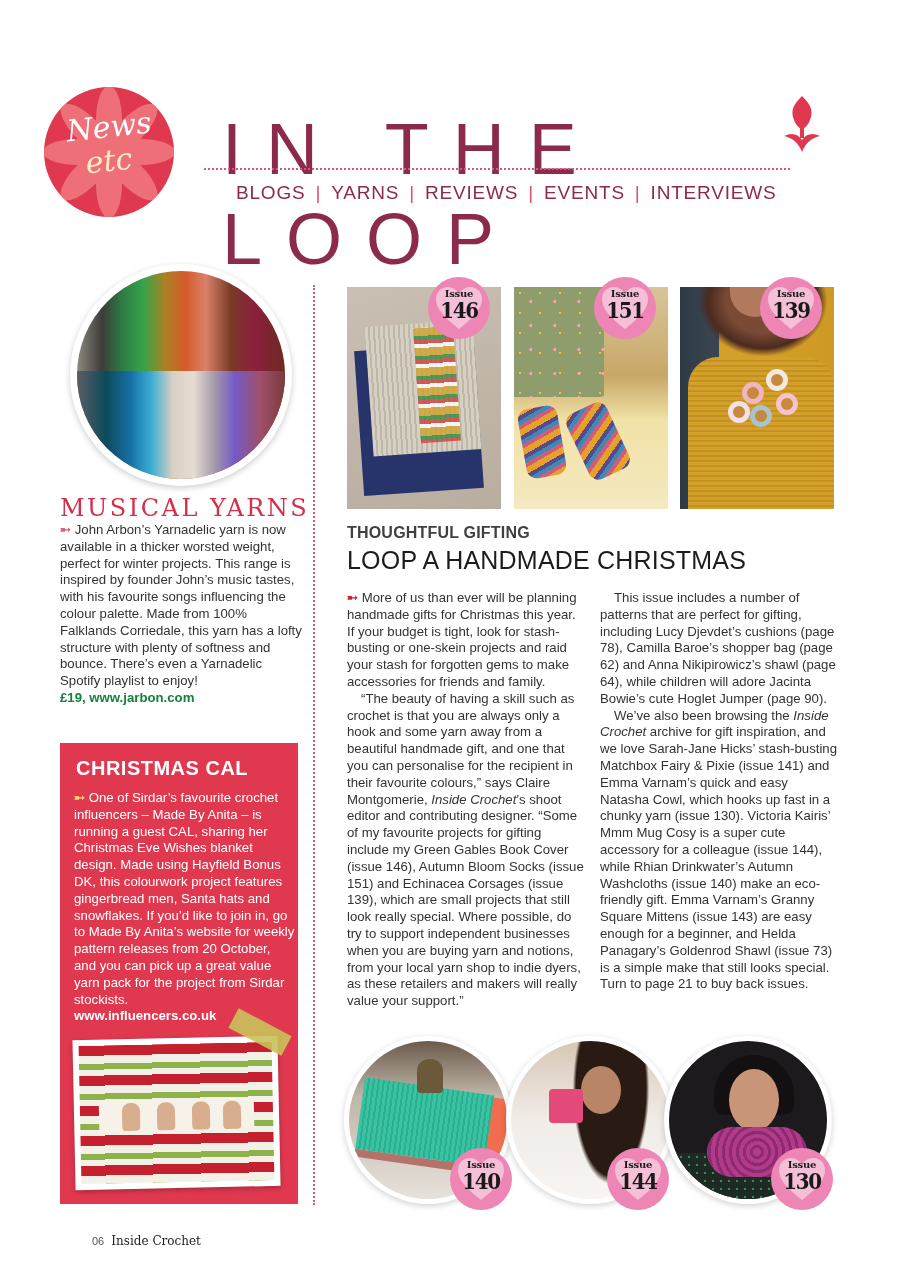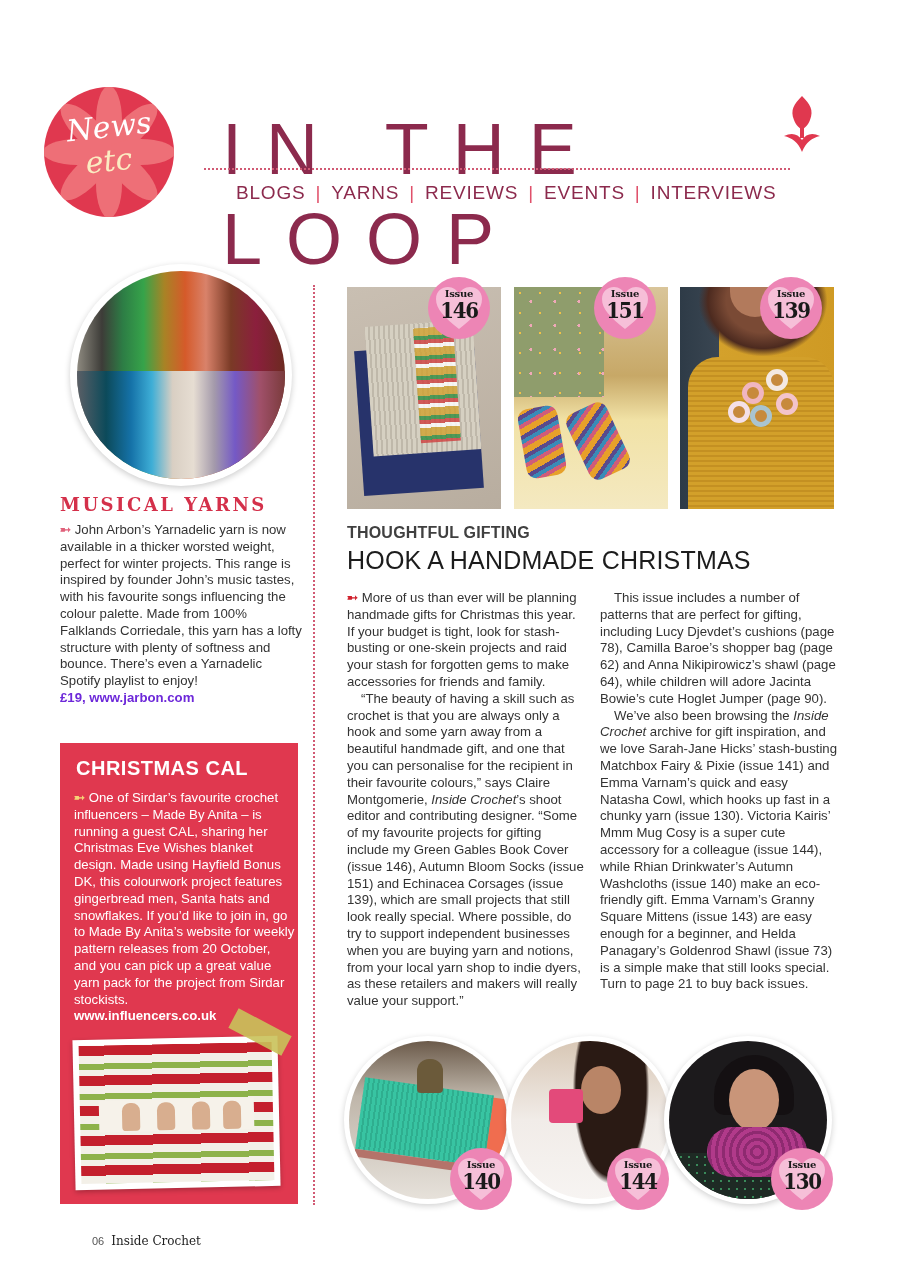--- a/index.html
+++ b/index.html
@@ -21,25 +21,25 @@
   
   .vrule { position: absolute; left: 313px; top: 285px; height: 920px; border-left: 2px dotted #d15a74; }
   .yarn-photo { position: absolute; left: 70px; top: 264px; width: 222px; height: 222px; border-radius: 50%; background: #fff; box-shadow: 0 2px 6px rgba(0,0,0,0.2); padding: 7px; }
   .yarn-inner { width: 100%; height: 100%; border-radius: 50%; overflow: hidden; position: relative;
     background:
       linear-gradient(90deg, #8e8a80 0%, #3d3c38 12%, #2d7d45 22%, #36a34a 32%, #a88325 42%, #d55a2a 52%, #d9826a 62%, #7a3a26 74%, #8b1f3d 86%, #6c2a20 100%);
   }
   .yarn-inner::after { content:""; position:absolute; left:0; top:48%; width:100%; height:52%;
     background: linear-gradient(90deg, #5b5f66 0%, #0c4a5a 14%, #1572a8 26%, #3eaed6 36%, #d9cfc3 46%, #e6ddd2 56%, #a49aab 66%, #7459c6 76%, #a0506a 88%, #7a3b3b 100%); }
 
-  .section-head-serif { position: absolute; left: 60px; top: 494px; font-family: "DejaVu Serif", serif; font-weight: bold; font-size: 18px; letter-spacing: 2.5px; color: #d4304a; }
+  .section-head-serif { position: absolute; left: 60px; top: 494px; font-family: "DejaVu Serif", serif; font-weight: normal; font-size: 24px; letter-spacing: 2.5px; color: #d4304a; }
   .body-text { font-size: 13.2px; line-height: 16.8px; color: #333; }
   .musical-body { position: absolute; left: 60px; top: 522px; width: 245px; }
   .arrow { color: #e0607a; font-weight: bold; }
-  .bold { font-weight: bold; color: #6d28d9; }
+  .bold { font-weight: bold; color: #15803d; }
 
   .cal-box { position: absolute; left: 60px; top: 743px; width: 238px; height: 461px; background: #e0384f; }
   .cal-title { position: absolute; left: 16px; top: 14px; font-weight: bold; font-size: 20px; color: #fff; letter-spacing: 0.5px; }
   .cal-body { position: absolute; left: 14px; top: 47px; width: 222px; color: #fff; font-size: 13.2px; line-height: 16.8px; }
   .cal-body .arrow { color: #f6d477; }
   .cal-body .bold { color: #fff; }
   .blanket { position: absolute; left: 14px; top: 295px; width: 205px; height: 150px; background: #fff; padding: 6px; transform: rotate(-1.2deg); box-shadow: 0 2px 5px rgba(0,0,0,0.25); }
   .blanket-inner { width: 100%; height: 100%; position: relative; overflow: hidden;
     background: repeating-linear-gradient(180deg, #c4202d 0 10px, #f3f0e8 10px 18px, #8db24a 18px 24px, #f3f0e8 24px 30px); }
   .blanket-inner .band { position:absolute; left:10%; top:40%; width:80%; height:32px; background:#f6f2ea; }
@@ -206,21 +206,21 @@
 </div>
 <div class="issue-badge" style="left:760px;top:277px;">
   <svg class="heart" viewBox="0 0 46 42">
       <path d="M23 42 C 8 30, 0 22, 0 12 C 0 4, 6 0, 12 0 C 17 0, 21 3, 23 7 C 25 3, 29 0, 34 0 C 40 0, 46 4, 46 12 C 46 22, 38 30, 23 42 Z" fill="#f6bfd8"></path>
     </svg>
   <div class="lbl">Issue</div>
   <div class="num">139</div>
 </div>
 
 <div class="kicker">THOUGHTFUL GIFTING</div>
-<div class="headline">HOOK A HANDMADE CHRISTMAS</div>
+<div class="headline">LOOP A HANDMADE CHRISTMAS</div>
 
 <div class="col-a body-text">
   <p>
     <span class="arrow" style="color:#d0202c">➸</span>
     <span>More of us than ever will be planning handmade gifts for Christmas this year. If your budget is tight, look for stash-busting or one-skein projects and raid your stash for forgotten gems to make accessories for friends and family.</span>
   </p>
   <p>
     <span class="indent"></span><span>“The beauty of having a skill such as crochet is that you are always only a hook and some yarn away from a beautiful handmade gift, and one that you can personalise for the recipient in their favourite colours,” says Claire Montgomerie, </span><span class="ital">Inside Crochet</span><span>’s shoot editor and contributing designer. “Some of my favourite projects for gifting include my Green Gables Book Cover (issue 146), Autumn Bloom Socks (issue 151) and Echinacea Corsages (issue 139), which are small projects that still look really special. Where possible, do try to support independent businesses when you are buying yarn and notions, from your local yarn shop to indie dyers, as these retailers and makers will really value your support.”</span>
   </p>
 </div>

